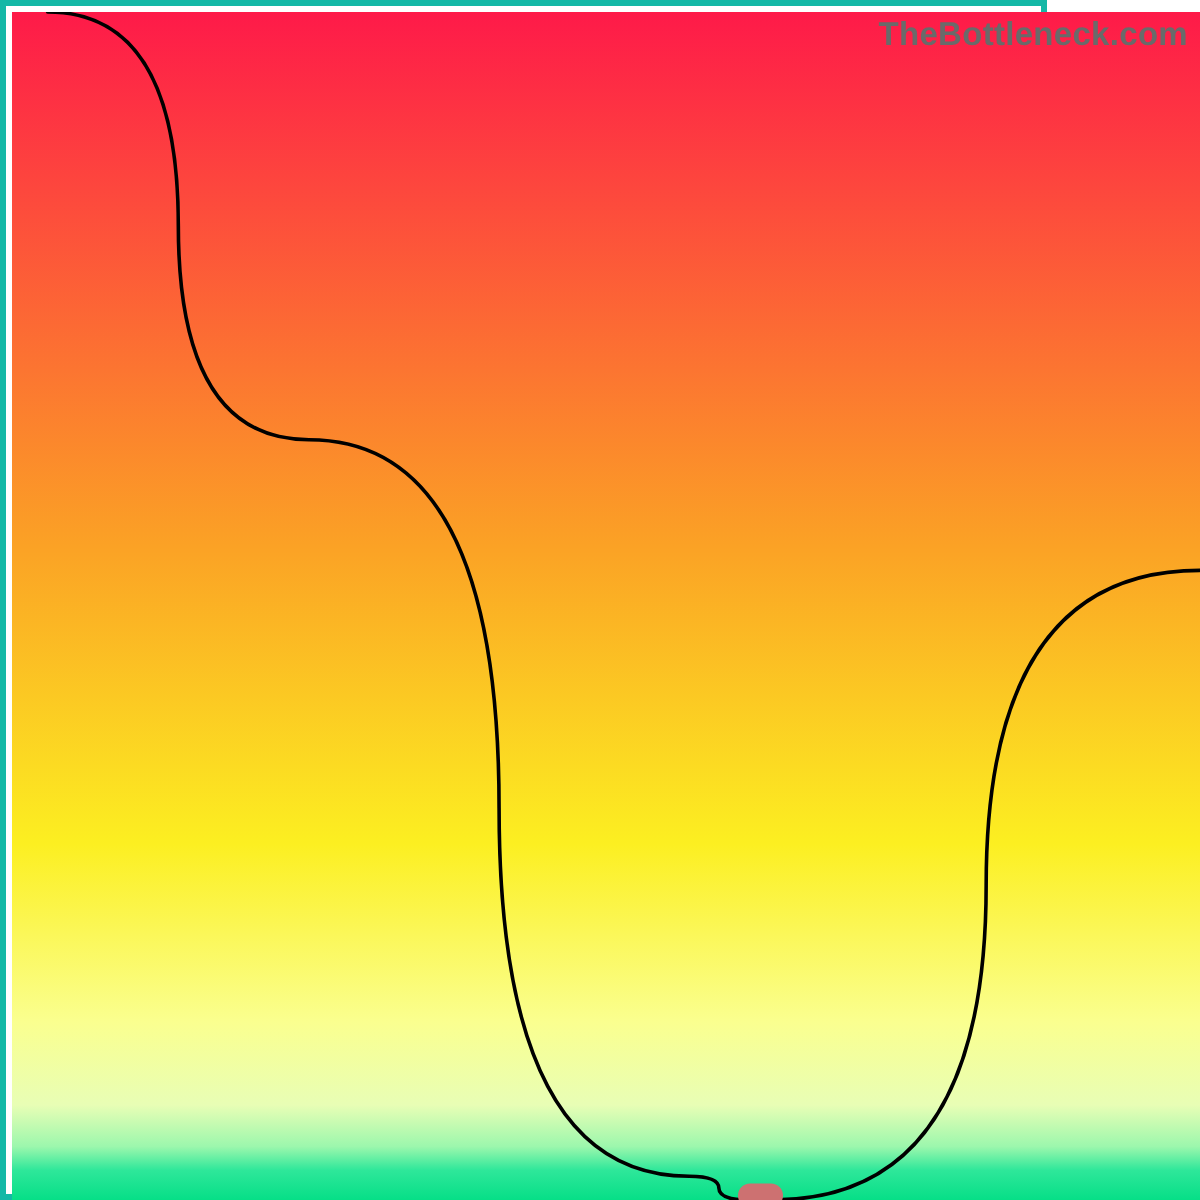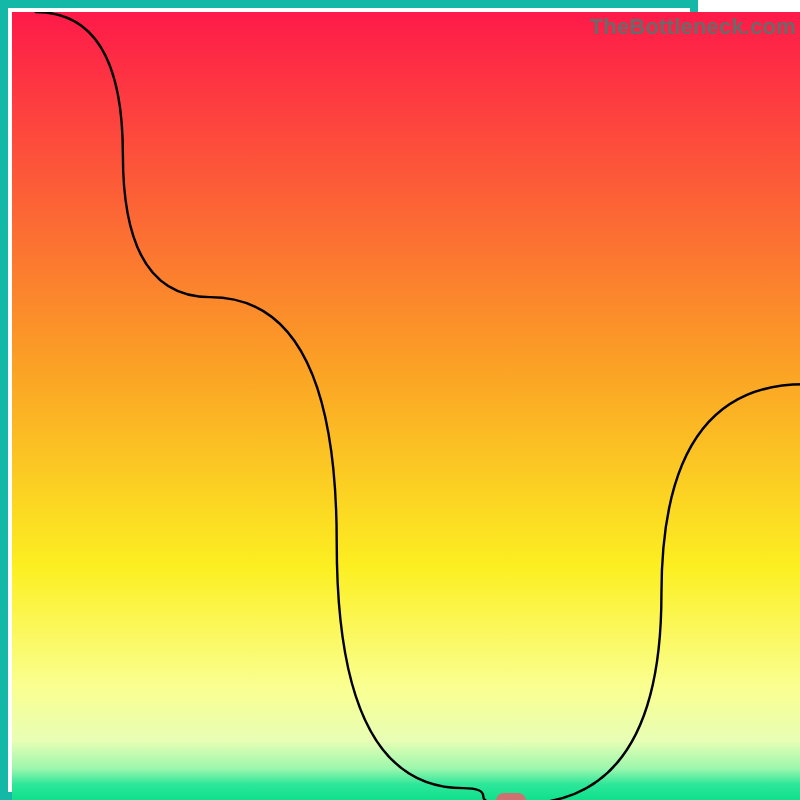--- a/index.html
+++ b/index.html
@@ -10,21 +10,21 @@
     background: #ffffff;
     font-family: Arial, Helvetica, sans-serif;
     overflow: hidden;
   }
   .frame {
     position: absolute;
     left: 0;
     top: 0;
     width: 698px;
     height: 800px;
-    border: 8px solid #14b8a6;
+    border: 4px solid #14b8a6;
     box-sizing: border-box;
   }
   .plot-area {
     position: absolute;
     left: 4px;
     top: 4px;
     width: 792px;
     height: 792px;
     overflow: hidden;
   }

